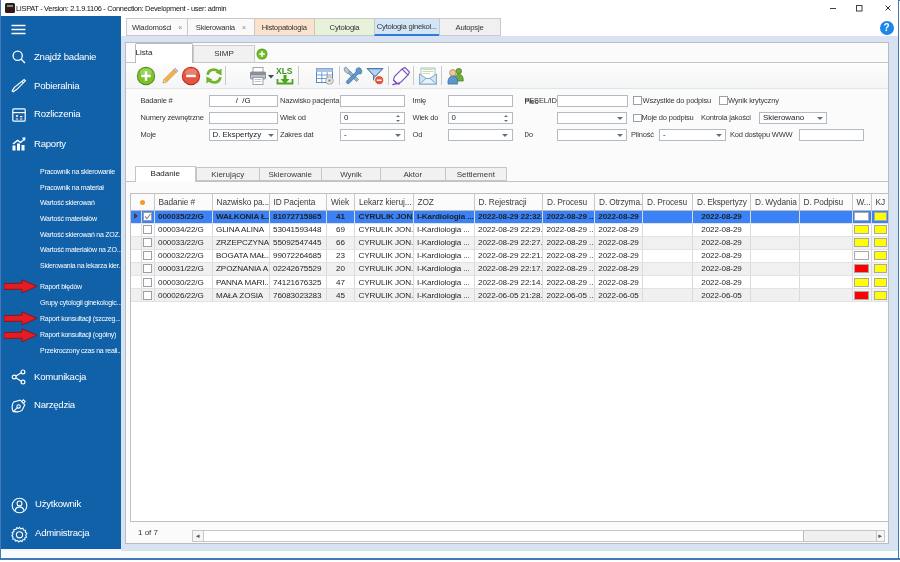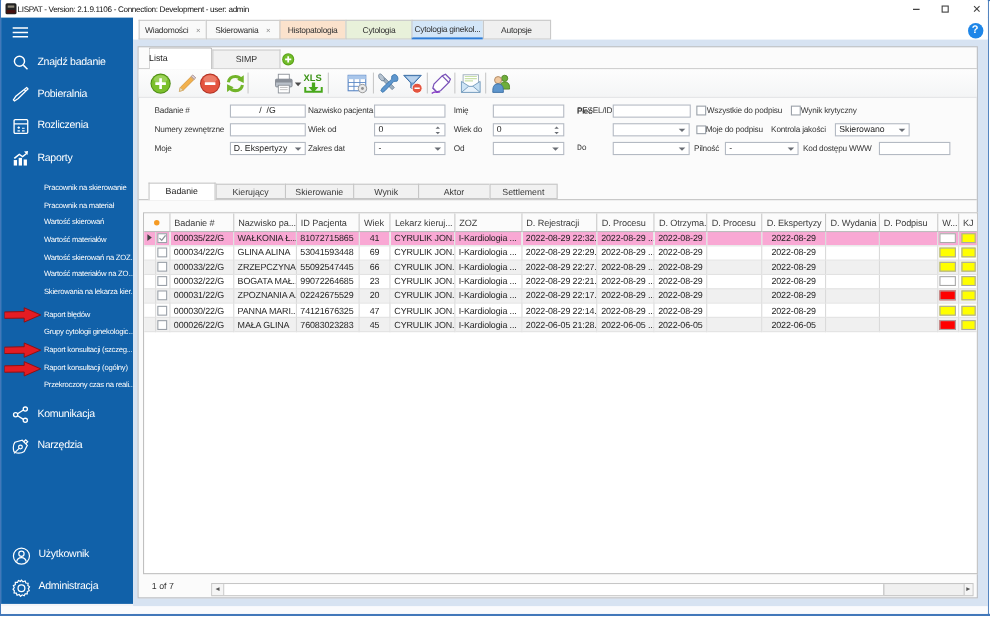--- a/index.html
+++ b/index.html
@@ -45,21 +45,21 @@
 #gtabline { left:0; top:138.5px; width:762px; height:1px; background:#c2c2c2; }
 .gtab { position:absolute; top:124px; height:14.5px; background:#f1f1f1; border:1px solid #c6c6c6; border-right:none; font-size:8px; color:#3a3a3a; text-align:center; line-height:13.5px; }
 #gtabsel { left:9px; top:123.5px; width:61.5px; height:15.5px; background:#fff; border:1px solid #c6c6c6; border-bottom:none; font-size:8px; color:#222; text-align:center; line-height:14px; z-index:3; }
 
 #grid { left:4px; top:150px; width:759.5px; height:329.5px; border:1px solid #c0c0c0; background:#fff; overflow:hidden; }
 #gtable { border-collapse:collapse; table-layout:fixed; width:758px; }
 #gtable th { height:16.5px; background:#fbfbfb; border-right:1px solid #c9c9c9; border-bottom:1px solid #bdbdbd; font-weight:normal; font-size:8.3px; letter-spacing:-0.1px; color:#3c3c3c; text-align:left; padding:0 0 0 4px; white-space:nowrap; overflow:hidden; }
 #gtable td { height:13.1px; border-right:1px solid #dadada; border-bottom:1px solid #e2e2e2; font-size:8.1px; letter-spacing:-0.1px; color:#1f1f1f; padding:0 0 0 3.5px; white-space:nowrap; overflow:hidden; }
 #gtable tr.filter td { height:15.5px; border-right:none; border-bottom:1px solid #c5c5c5; background:#fff; }
 #gtable tr.odd td { background:#f0f0f0; }
-#gtable tr.sel td { background:#f9a8d4; }
+#gtable tr.sel td { background:#3b82f6;font-weight:bold; }
 #gtable td.ctr, #gtable th.ctr { text-align:center; padding:0; }
 .colorbox { width:15px; height:9px; border:1px solid #a8a8a8; margin:0 auto; }
 .gcb { width:9px; height:9px; border:1px solid #9aa0a8; background:#fff; margin:0 auto; position:relative; }
 
 #status { left:12.5px; top:485px; font-size:8px; color:#333; }
 #hscroll { left:66px; top:487px; width:693px; height:12.5px; background:#f0f0f0; border:1px solid #c6c6c6; }
 #hscroll .larr { position:absolute; left:0; top:0; width:11.5px; height:10.5px; background:#f5f5f5; border-right:1px solid #c6c6c6; color:#555; font-size:6px; text-align:center; line-height:10.5px; }
 #hscroll .thumb { position:absolute; left:11.5px; top:0; width:600px; height:10.5px; background:#fff; border-right:1px solid #b9b9b9; }
 #hscroll .rarr { position:absolute; right:0; top:0; width:7.5px; height:10.5px; background:#f5f5f5; border-left:1px solid #c6c6c6; color:#555; font-size:6px; text-align:center; line-height:10.5px; }
 
@@ -527,21 +527,21 @@
             <td class="ctr" style="border-right:none;">
               <div class="colorbox" style="background:#ffff00;width:13.5px;"></div>
             </td>
           </tr>
   <tr class="odd">
             <td></td>
             <td class="ctr">
               <div class="gcb"></div>
             </td>
             <td>000026/22/G</td>
-            <td>MAŁA GLINA</td>
+            <td>MAŁA ZOSIA</td>
             <td>76083023283</td>
             <td class="ctr">45</td>
             <td>CYRULIK JON...</td>
             <td>I-Kardiologia ...</td>
             <td>2022-06-05 21:28...</td>
             <td>2022-06-05 ...</td>
             <td class="ctr">2022-06-05</td>
             <td></td>
             <td class="ctr">2022-06-05</td>
             <td></td>

